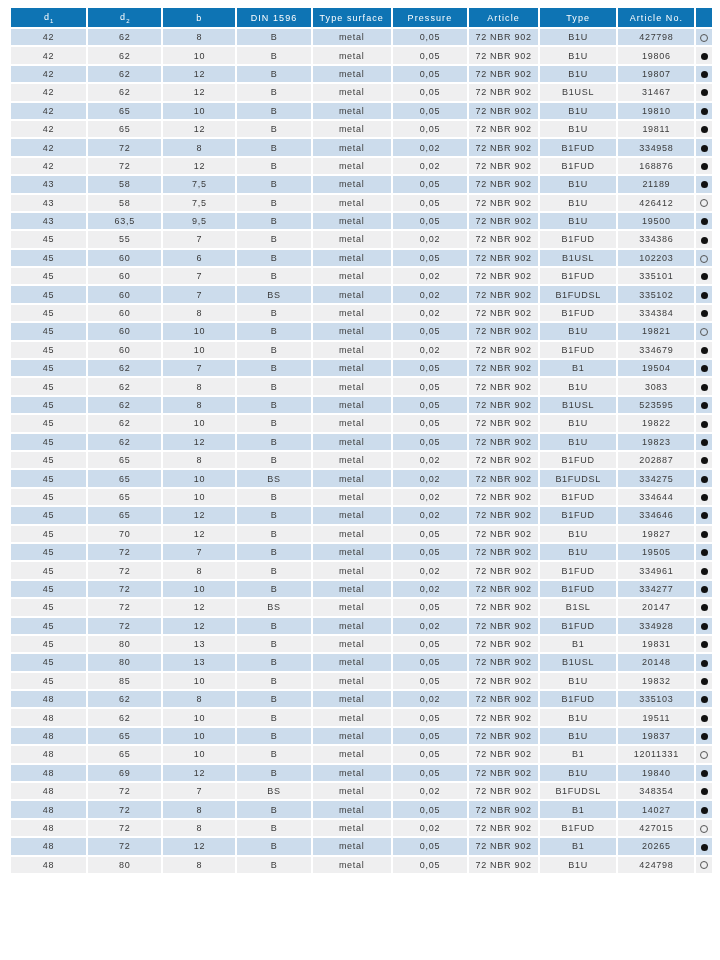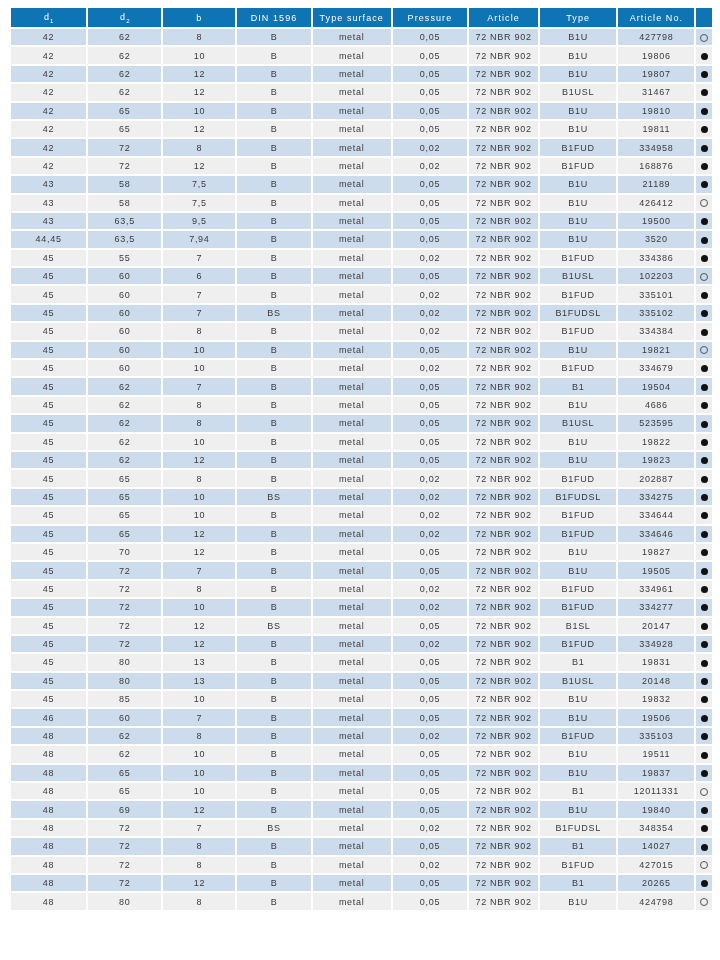--- a/index.html
+++ b/index.html
@@ -218,32 +218,20 @@
           <td>63,5</td>
           <td>9,5</td>
           <td>B</td>
           <td>metal</td>
           <td>0,05</td>
           <td>72 NBR 902</td>
           <td>B1U</td>
           <td>19500</td>
           <td><span class="dot filled"></span></td>
         </tr>
-        <tr class="row-blue">
-          <td>44,45</td>
-          <td>63,5</td>
-          <td>7,94</td>
-          <td>B</td>
-          <td>metal</td>
-          <td>0,05</td>
-          <td>72 NBR 902</td>
-          <td>B1U</td>
-          <td>3520</td>
-          <td><span class="dot filled"></span></td>
-        </tr>
         <tr class="row-gray">
           <td>45</td>
           <td>55</td>
           <td>7</td>
           <td>B</td>
           <td>metal</td>
           <td>0,02</td>
           <td>72 NBR 902</td>
           <td>B1FUD</td>
           <td>334386</td>
@@ -335,21 +323,21 @@
         </tr>
         <tr class="row-gray">
           <td>45</td>
           <td>62</td>
           <td>8</td>
           <td>B</td>
           <td>metal</td>
           <td>0,05</td>
           <td>72 NBR 902</td>
           <td>B1U</td>
-          <td>4686</td>
+          <td>3083</td>
           <td><span class="dot filled"></span></td>
         </tr>
         <tr class="row-blue">
           <td>45</td>
           <td>62</td>
           <td>8</td>
           <td>B</td>
           <td>metal</td>
           <td>0,05</td>
           <td>72 NBR 902</td>
@@ -528,32 +516,20 @@
         <tr class="row-gray">
           <td>45</td>
           <td>85</td>
           <td>10</td>
           <td>B</td>
           <td>metal</td>
           <td>0,05</td>
           <td>72 NBR 902</td>
           <td>B1U</td>
           <td>19832</td>
-          <td><span class="dot filled"></span></td>
-        </tr>
-        <tr class="row-blue">
-          <td>46</td>
-          <td>60</td>
-          <td>7</td>
-          <td>B</td>
-          <td>metal</td>
-          <td>0,05</td>
-          <td>72 NBR 902</td>
-          <td>B1U</td>
-          <td>19506</td>
           <td><span class="dot filled"></span></td>
         </tr>
         <tr class="row-blue">
           <td>48</td>
           <td>62</td>
           <td>8</td>
           <td>B</td>
           <td>metal</td>
           <td>0,02</td>
           <td>72 NBR 902</td>

